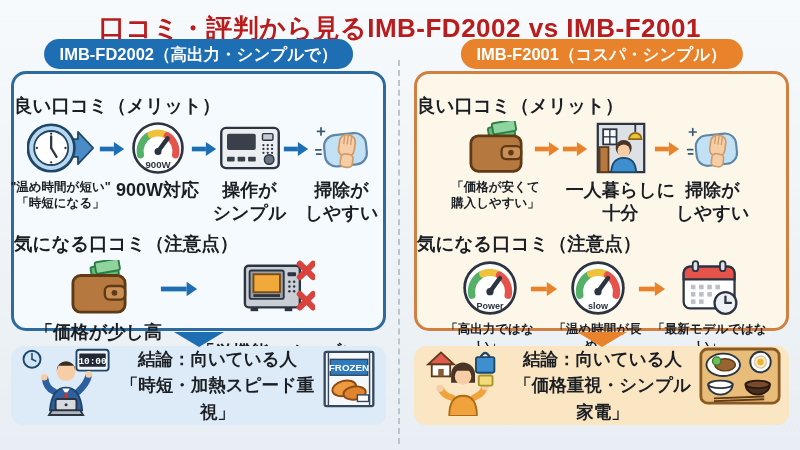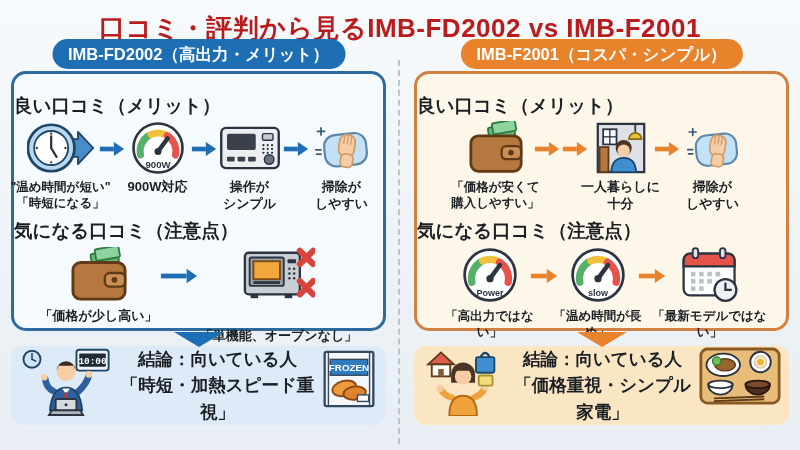--- a/index.html
+++ b/index.html
@@ -35,21 +35,21 @@
   .sec-head{text-align:left;font-size:18.5px;font-weight:800;margin:0 0 2px;}
   .sec-head.second{margin-top:5px;}
   .flow{display:flex;justify-content:center;align-items:flex-start;}
   .item{display:flex;flex-direction:column;align-items:center;flex:0 0 auto;}
   .icon-box{height:56px;display:flex;align-items:center;justify-content:center;}
   .icon-box.tall{height:60px;text-align:right;}
   .cap{
     font-size:12.5px;font-weight:700;text-align:center;line-height:1.3;
     white-space:pre-line;margin-top:3px;
   }
-  .cap.big{font-size:13px;}
+  .cap.big{font-size:18px;}
   .harrow{margin-top:20px;color:var(--accent);}
   .harrow.low{margin-top:22px;}
   .conclusion{
     position:relative;margin-top:15px;height:79px;background:var(--cbg);
     border-radius:12px;display:flex;padding:0 8px;
     box-sizing:border-box;
   }
   .chevron{
     position:absolute;top:-14px;left:50%;transform:translateX(-50%);
     width:0;height:0;border-left:25px solid transparent;
@@ -132,21 +132,21 @@
     </symbol>
   </defs>
 </svg>
 
 <div class="title">口コミ・評判から見るIMB-FD2002 vs IMB-F2001</div>
 <div class="divider"></div>
 
 <div class="content">
 
   <div class="col blue">
-    <div class="badge">IMB-FD2002（高出力・メリット）</div>
+    <div class="badge">IMB-FD2002（高出力・シンプルで）</div>
     <div class="panel">
       <div class="sec-head">良い口コミ（メリット）</div>
 
       <div class="flow">
         <div class="item w74">
           <div class="icon-box">
               <svg width="68" height="54" viewBox="0 0 76 60">
             <path d="M48 20 h9 v-8 l17 18 -17 18 v-8 h-9 z" fill="#4a8cc7" stroke="#1e4668" stroke-width="2" stroke-linejoin="round"></path>
             <circle cx="27" cy="30" r="26" fill="#b9d8ee" stroke="#1e4668" stroke-width="3"></circle>
             <circle cx="27" cy="30" r="19" fill="#fff" stroke="#1e4668" stroke-width="2"></circle>

